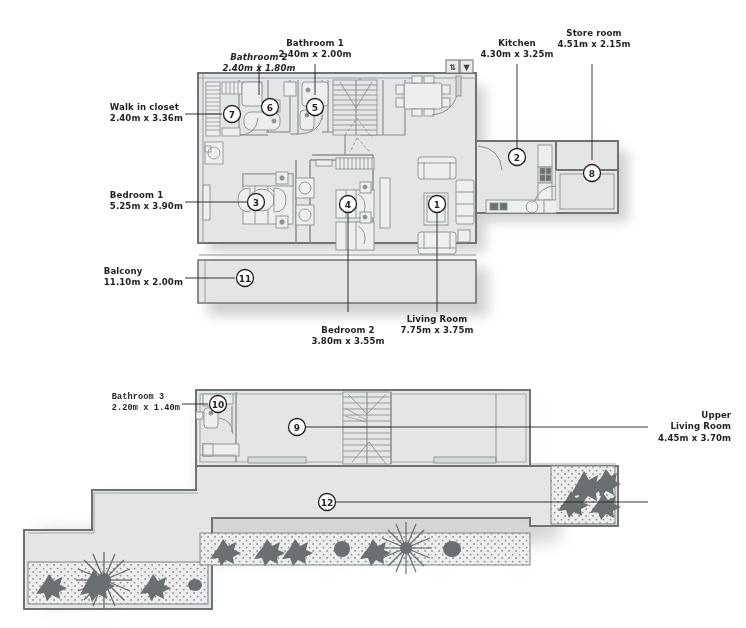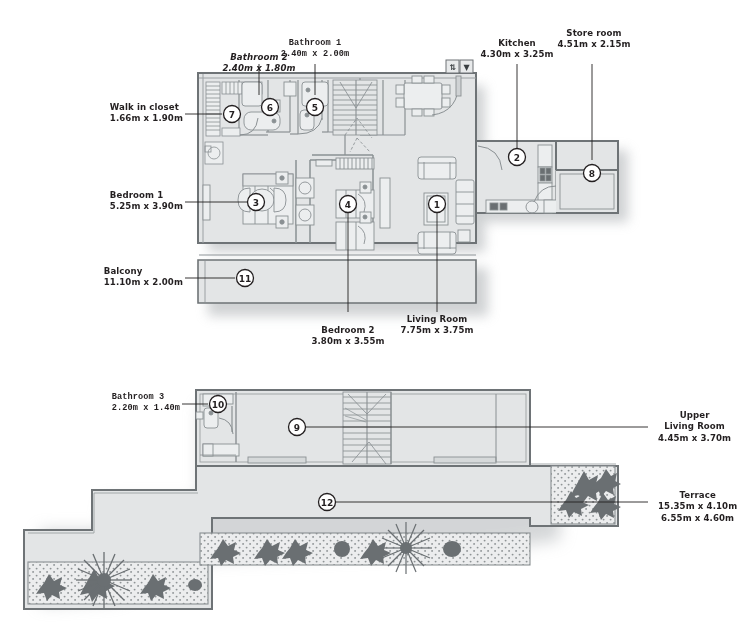--- a/index.html
+++ b/index.html
@@ -31,21 +31,21 @@
     font-family: "DejaVu Sans", sans-serif;
     font-size: 8.6px;
     font-weight: bold;
     color: #231f20;
     line-height: 11.4px;
     white-space: nowrap;
     letter-spacing: 0.1px;
   }
   .lbl .ln { display: block; }
   .lbl.al-r { text-align: left; }
-  .lbl.al-l { text-align: center; }
+  .lbl.al-l { text-align: right; }
   .lbl.al-c { text-align: center; }
 </style>
 </head>
 <body>
 
 <div id="plan-root">
 
   <svg class="plan-svg" viewBox="0 0 746 628">
     <defs>
       <pattern id="dots" width="7" height="7" patternUnits="userSpaceOnUse">
@@ -502,29 +502,29 @@
         <g>
           <circle cx="327" cy="502" r="8.5" fill="#ffffff" stroke="#231f20" stroke-width="1.3"></circle>
           <text x="327" y="505.6" text-anchor="middle" font-family="DejaVu Sans, sans-serif" font-size="9" font-weight="bold" fill="#231f20">12</text>
         </g>
       </g>
     </g>
   </svg>
 
   <div class="lbl al-r" style="right:563px; top:102px;">
     <span class="ln">Walk in closet</span>
-    <span class="ln">1.66m x 1.90m</span>
+    <span class="ln">2.40m x 3.36m</span>
   </div>
 
   <div class="lbl al-c" style="left:259px; top:52px; transform:translateX(-50%);font-style:italic;">
     <span class="ln">Bathroom 2</span>
     <span class="ln">2.40m x 1.80m</span>
   </div>
 
-  <div class="lbl al-c" style="left:315px; top:38px; transform:translateX(-50%);font-family:Liberation Mono, monospace;">
+  <div class="lbl al-c" style="left:315px; top:38px; transform:translateX(-50%);">
     <span class="ln">Bathroom 1</span>
     <span class="ln">2.40m x 2.00m</span>
   </div>
 
   <div class="lbl al-c" style="left:517px; top:38px; transform:translateX(-50%);">
     <span class="ln">Kitchen</span>
     <span class="ln">4.30m x 3.25m</span>
   </div>
 
   <div class="lbl al-c" style="left:594px; top:28px; transform:translateX(-50%);">
@@ -556,19 +556,14 @@
     <span class="ln">Bathroom 3</span>
     <span class="ln">2.20m x 1.40m</span>
   </div>
 
   <div class="lbl al-l" style="left:658px; top:410px;">
     <span class="ln">Upper</span>
     <span class="ln">Living Room</span>
     <span class="ln">4.45m x 3.70m</span>
   </div>
 
-  <div class="lbl al-l" style="left:658px; top:490px;">
-    <span class="ln">Terrace</span>
-    <span class="ln">15.35m x 4.10m</span>
-    <span class="ln">6.55m x 4.60m</span>
-  </div>
 
 </div>
 
 </body></html>

